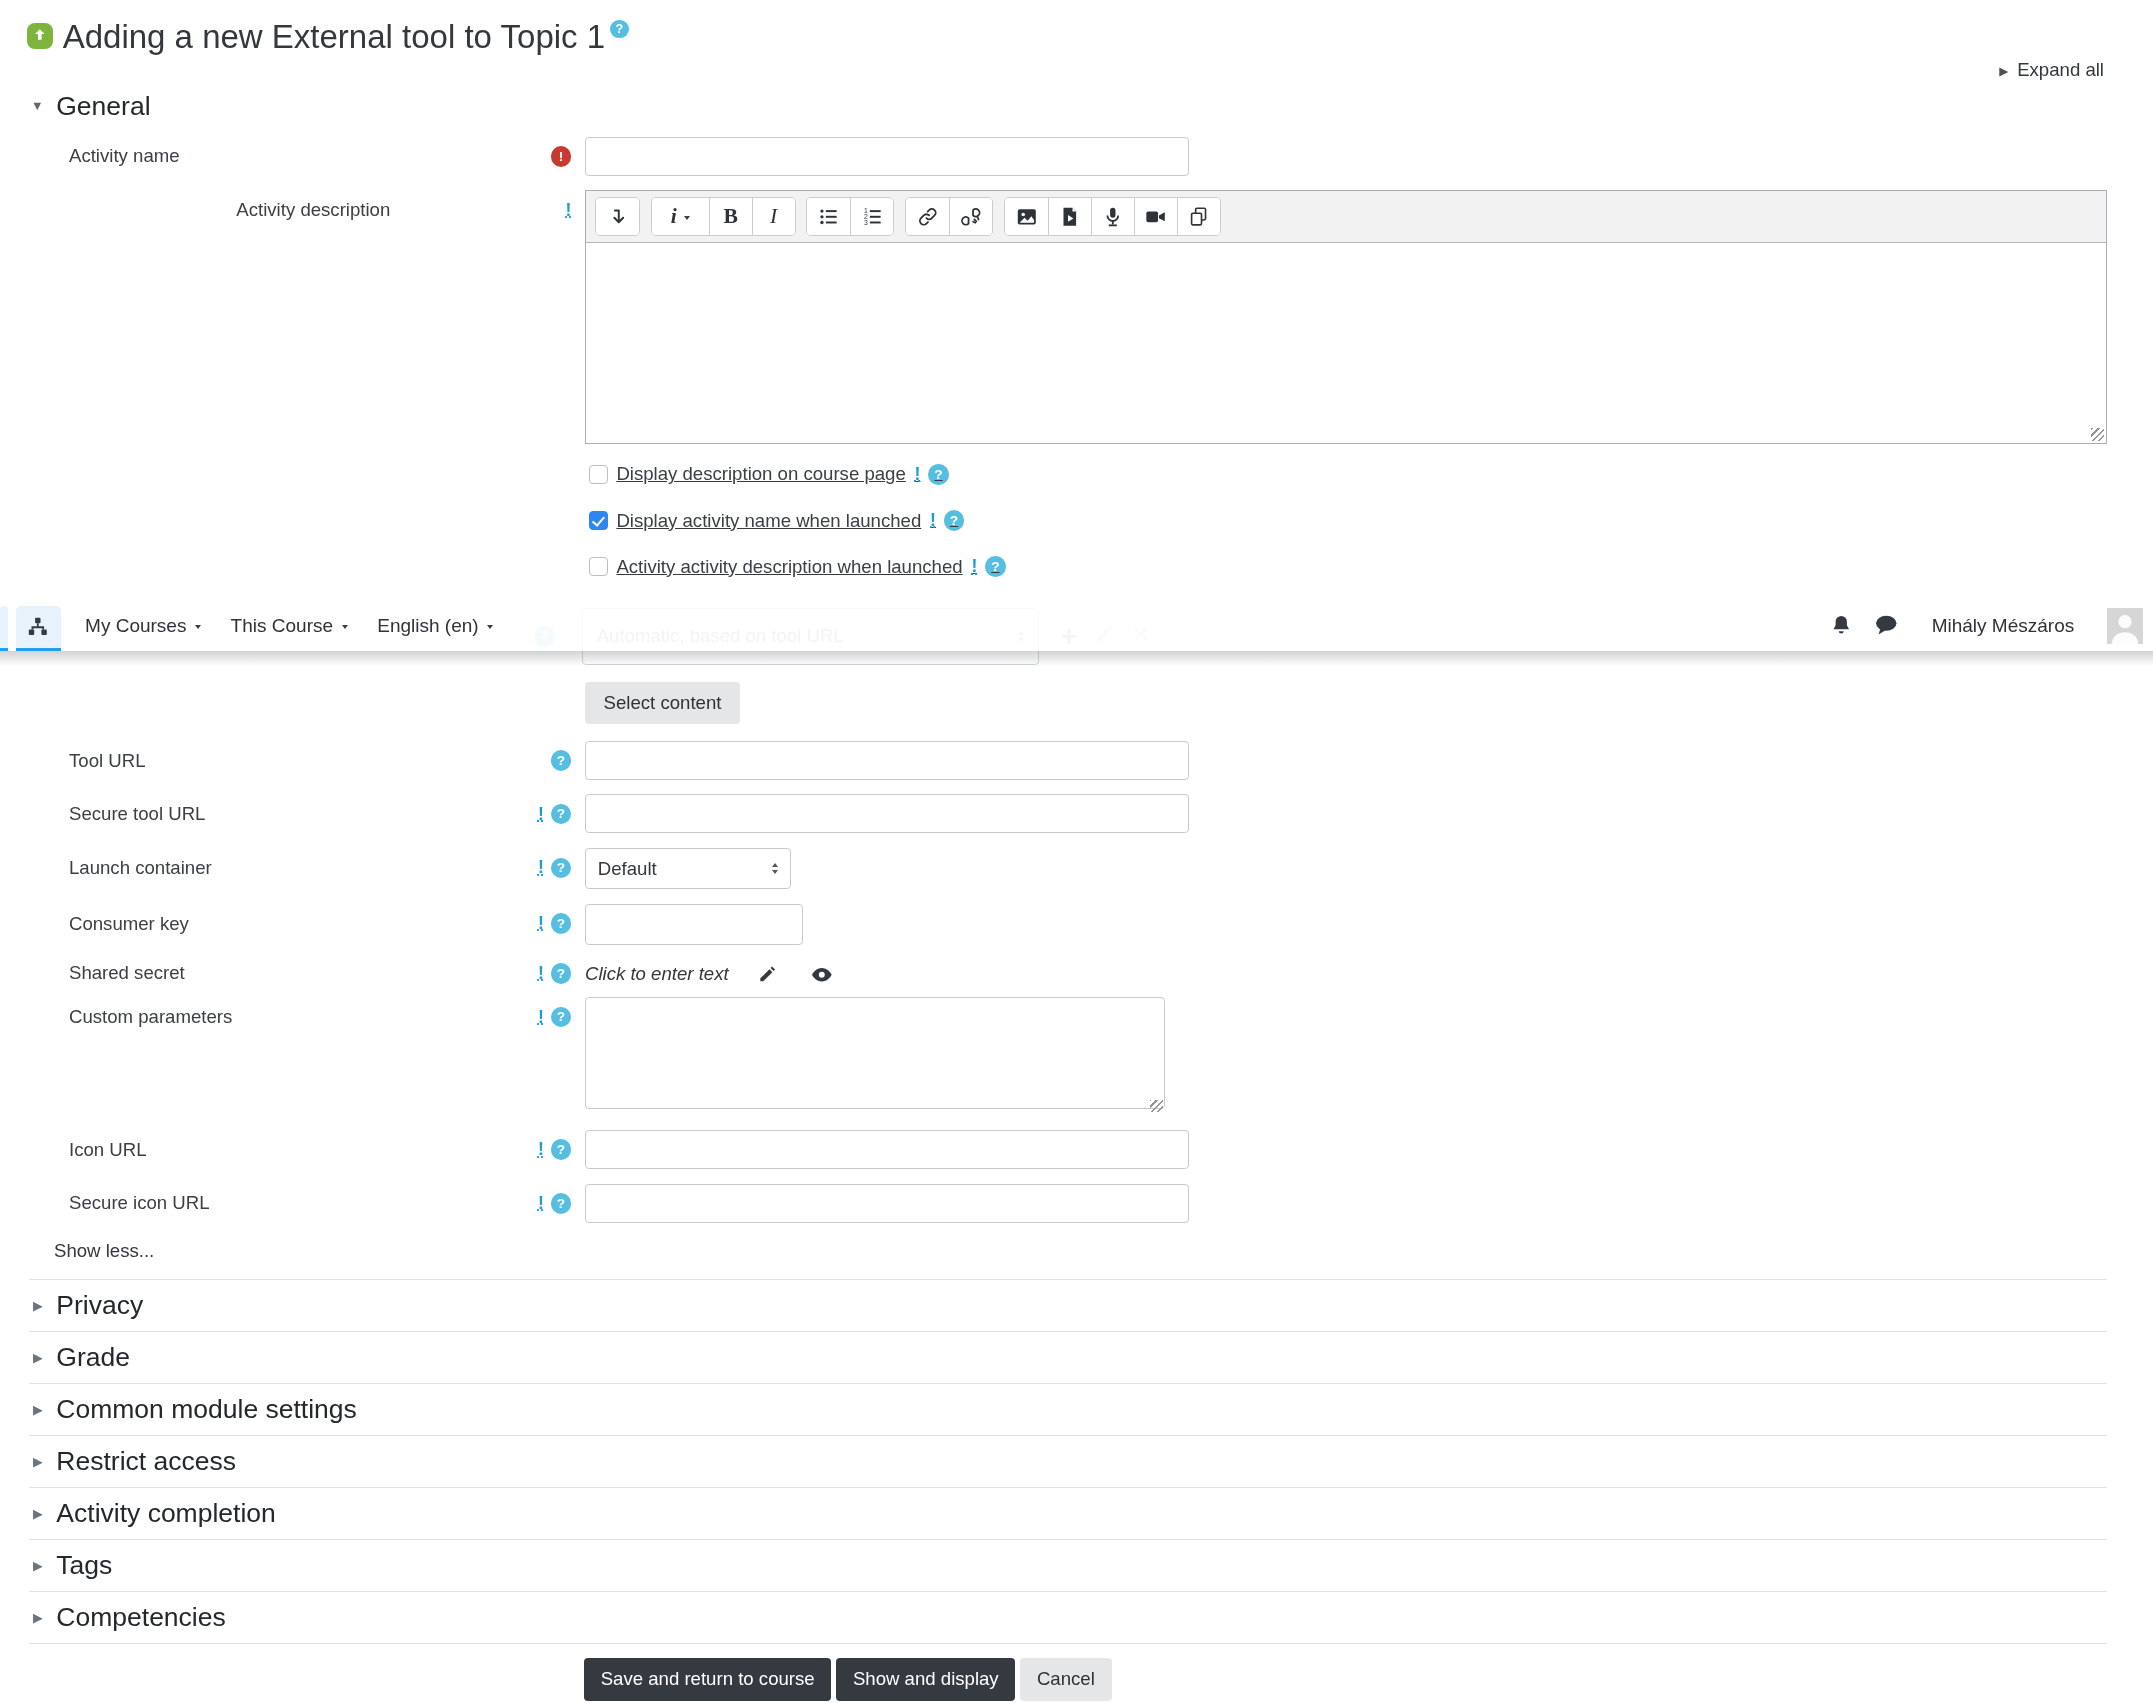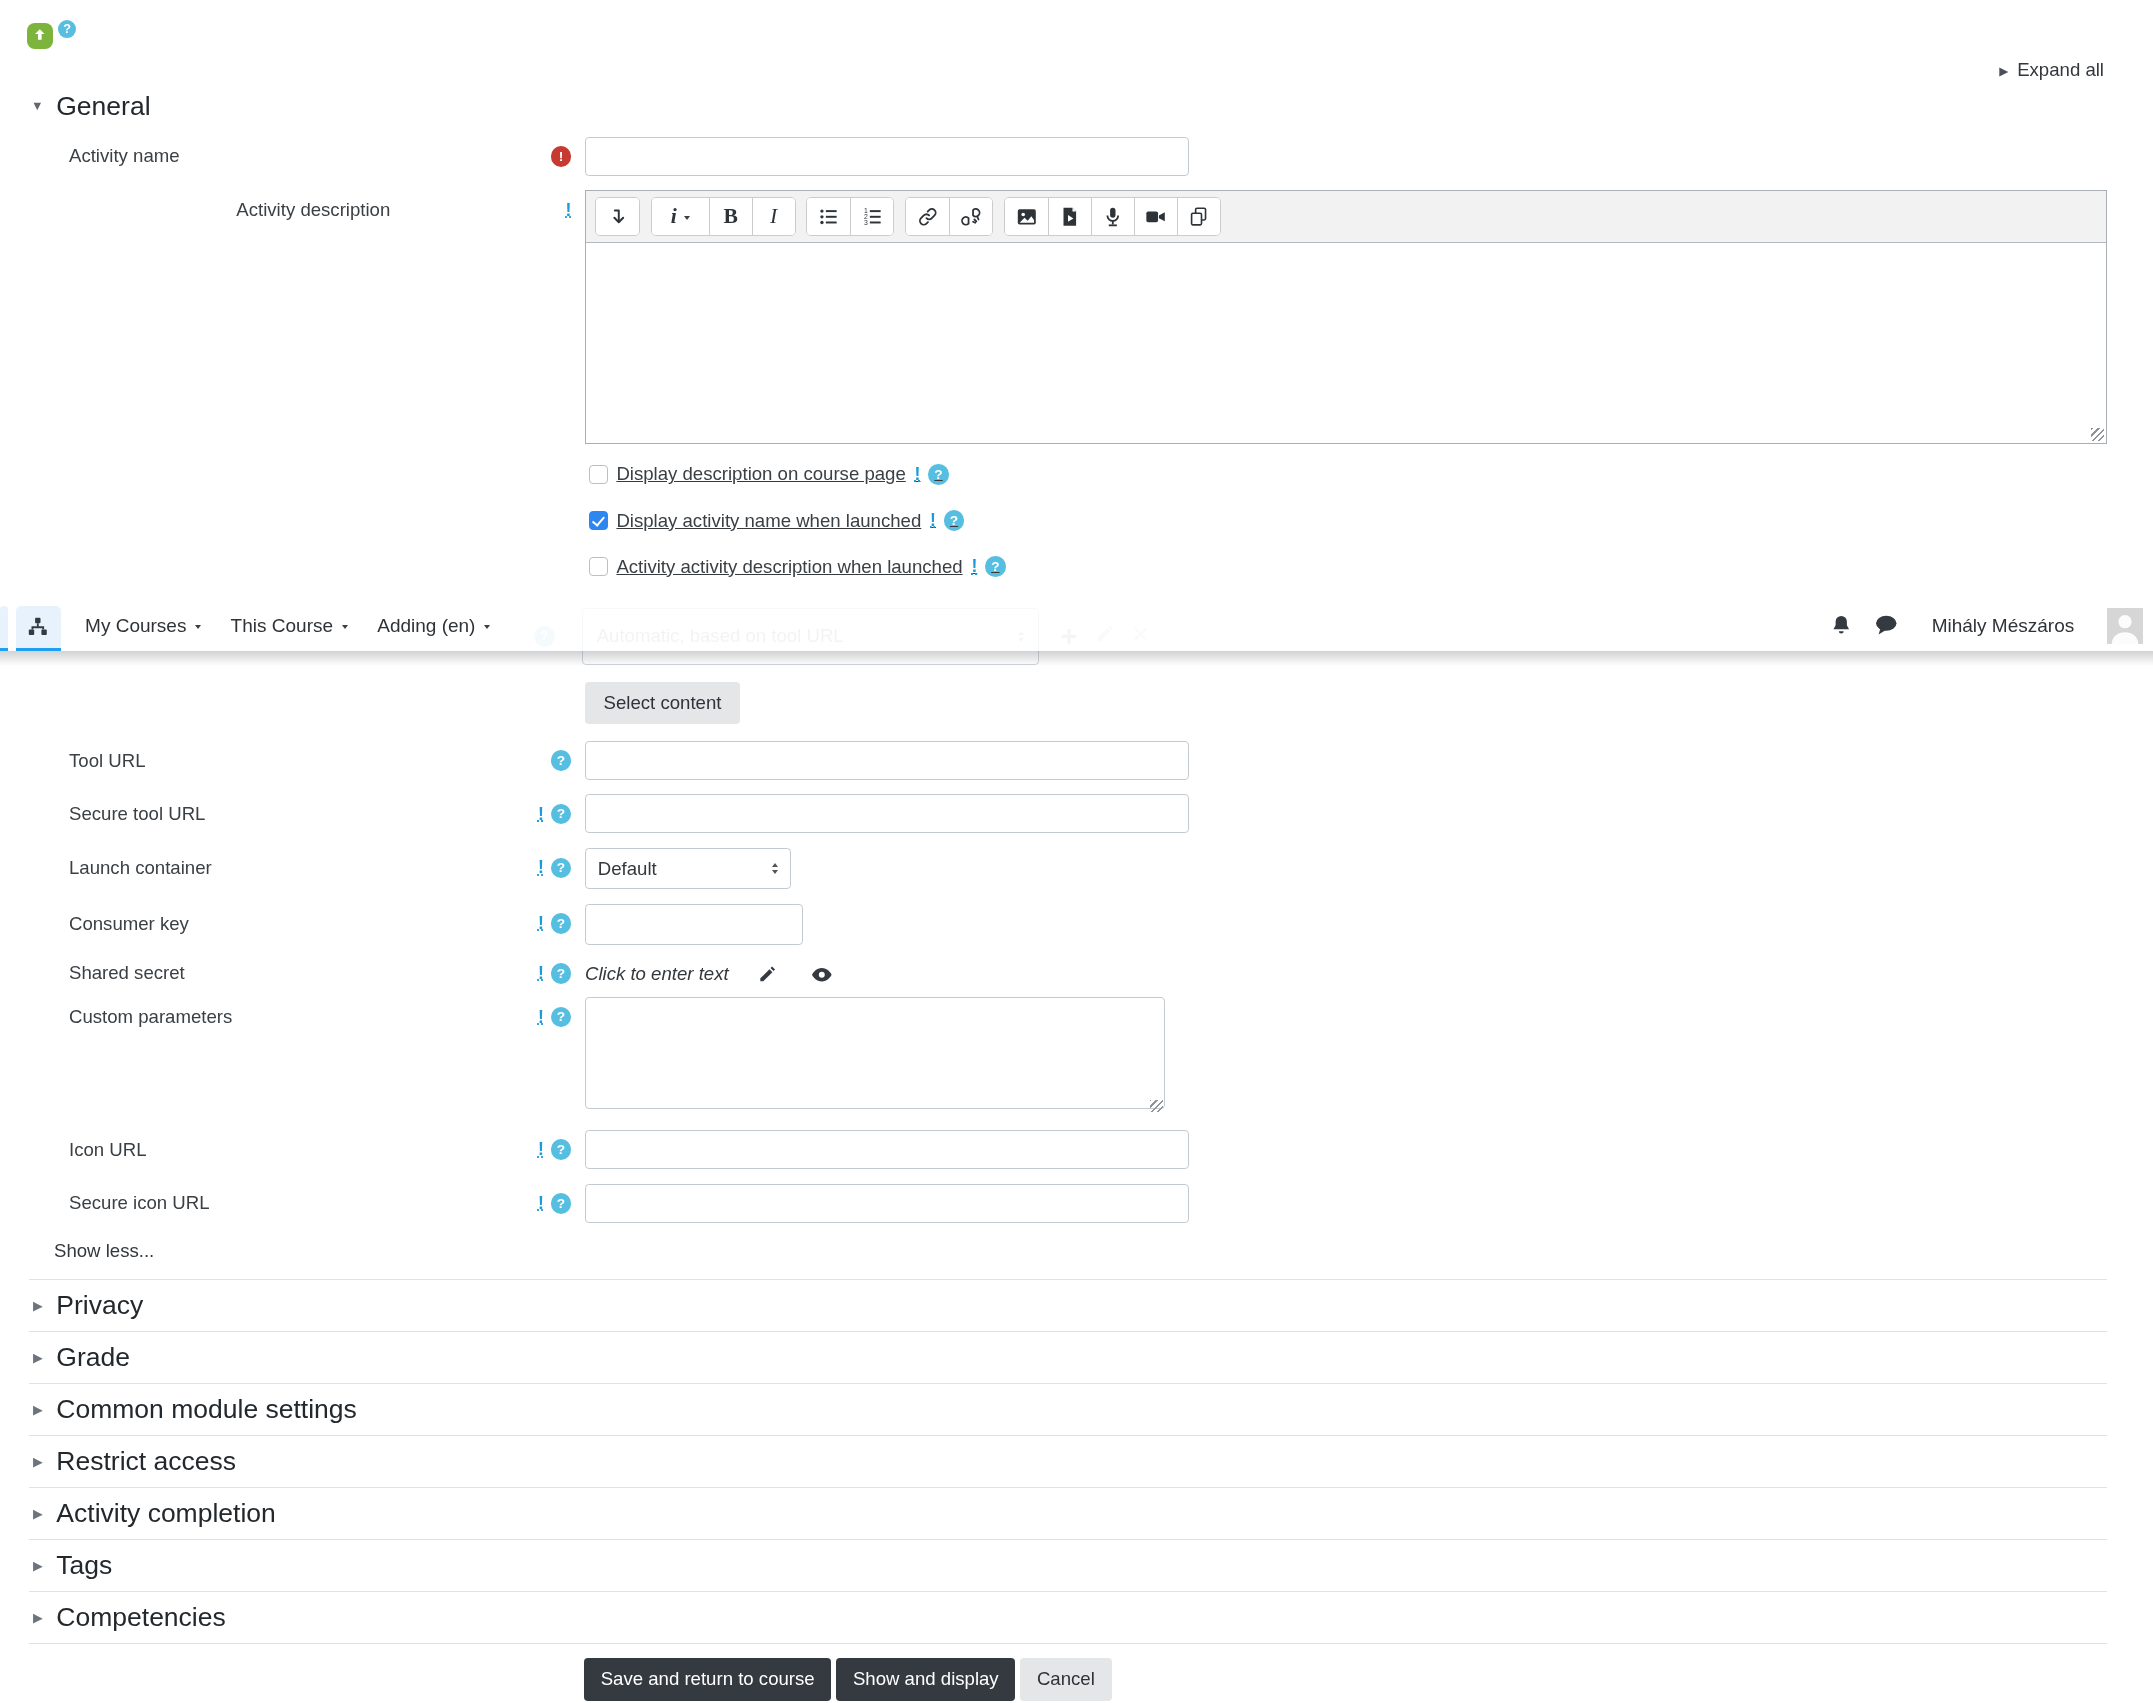--- a/index.html
+++ b/index.html
@@ -112,20 +112,21 @@
 
 
 
 
 <div class="page-header">
   <span class="lti-badge">
     <svg width="17.6" height="17.6" viewBox="0 0 24 24">
         <path d="M12 3l6.5 6.5h-4v8h-5v-8h-4z" fill="#fff"></path>
       </svg>
   </span>
+  <h1 class="page-title">Adding a new External tool to Topic 1</h1>
   <span class="help-badge title-help">?</span>
 </div>
 <div class="expand-row">
   <span class="tri">▶</span><span class="expand-label">Expand all</span>
 </div>
 
 
 <div class="sec-head">
   <span class="tri">▼</span>
   <span class="sec-title">General</span>
@@ -313,21 +314,21 @@
     </span>
     <span class="nav-menu">
       <span>My Courses</span>
         <span class="caret sm"></span>
     </span>
     <span class="nav-menu">
       <span>This Course</span>
         <span class="caret sm"></span>
     </span>
     <span class="nav-menu">
-      <span>Adding (en)</span>
+      <span>English (en)</span>
         <span class="caret sm"></span>
     </span>
     <span class="nav-spacer"></span>
     <span class="nav-ico">
       <svg width="22.5" height="22.5" viewBox="0 0 24 24" fill="#343a40">
           <path d="M12 2a6 6 0 0 0-6 6v4l-2.3 4.3h16.6L18 12V8a6 6 0 0 0-6-6z"></path>
           <path d="M9.4 18.3a2.6 2.6 0 0 0 5.2 0z"></path>
         </svg>
     </span>
     <span class="nav-ico">

